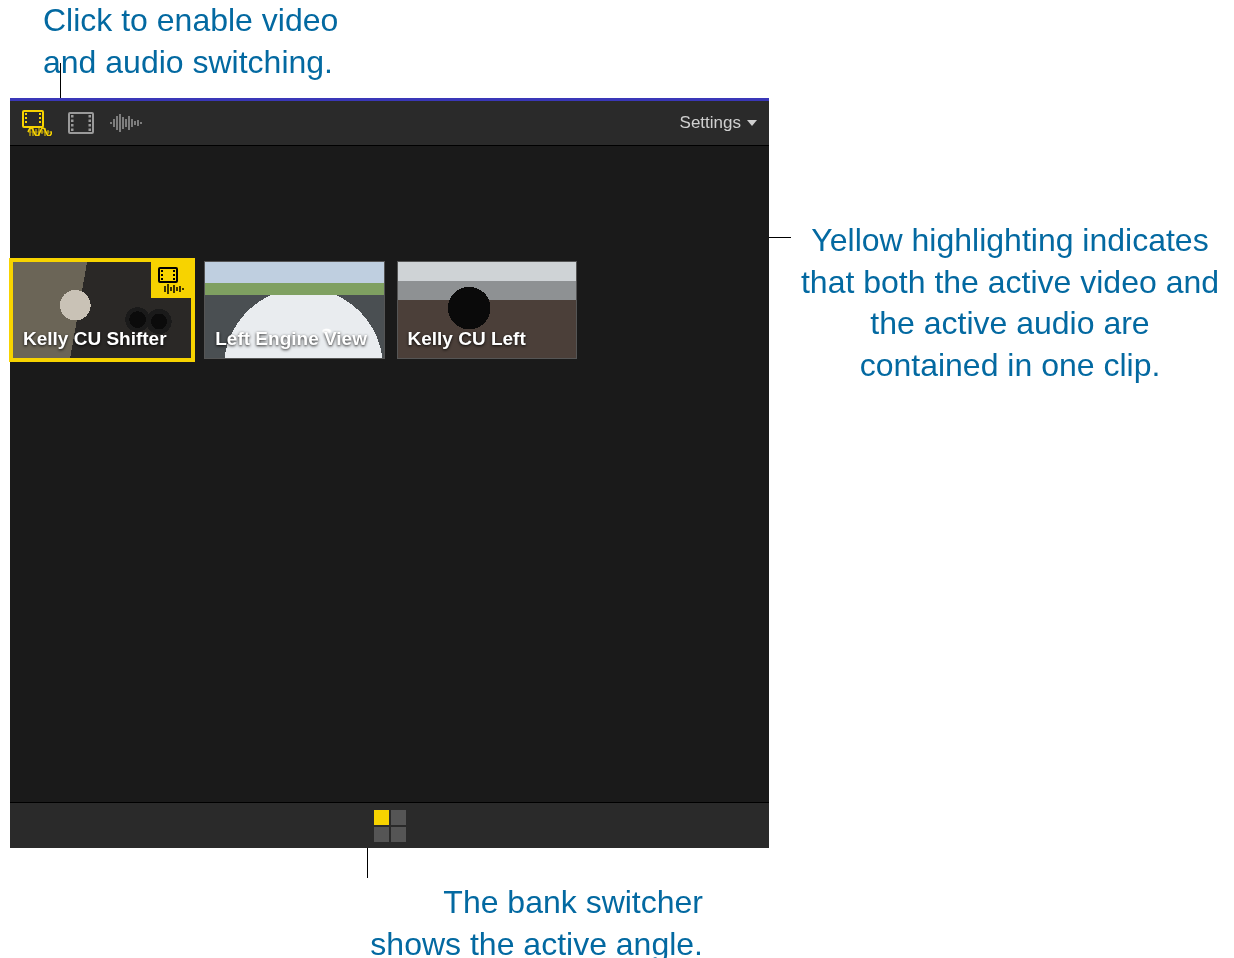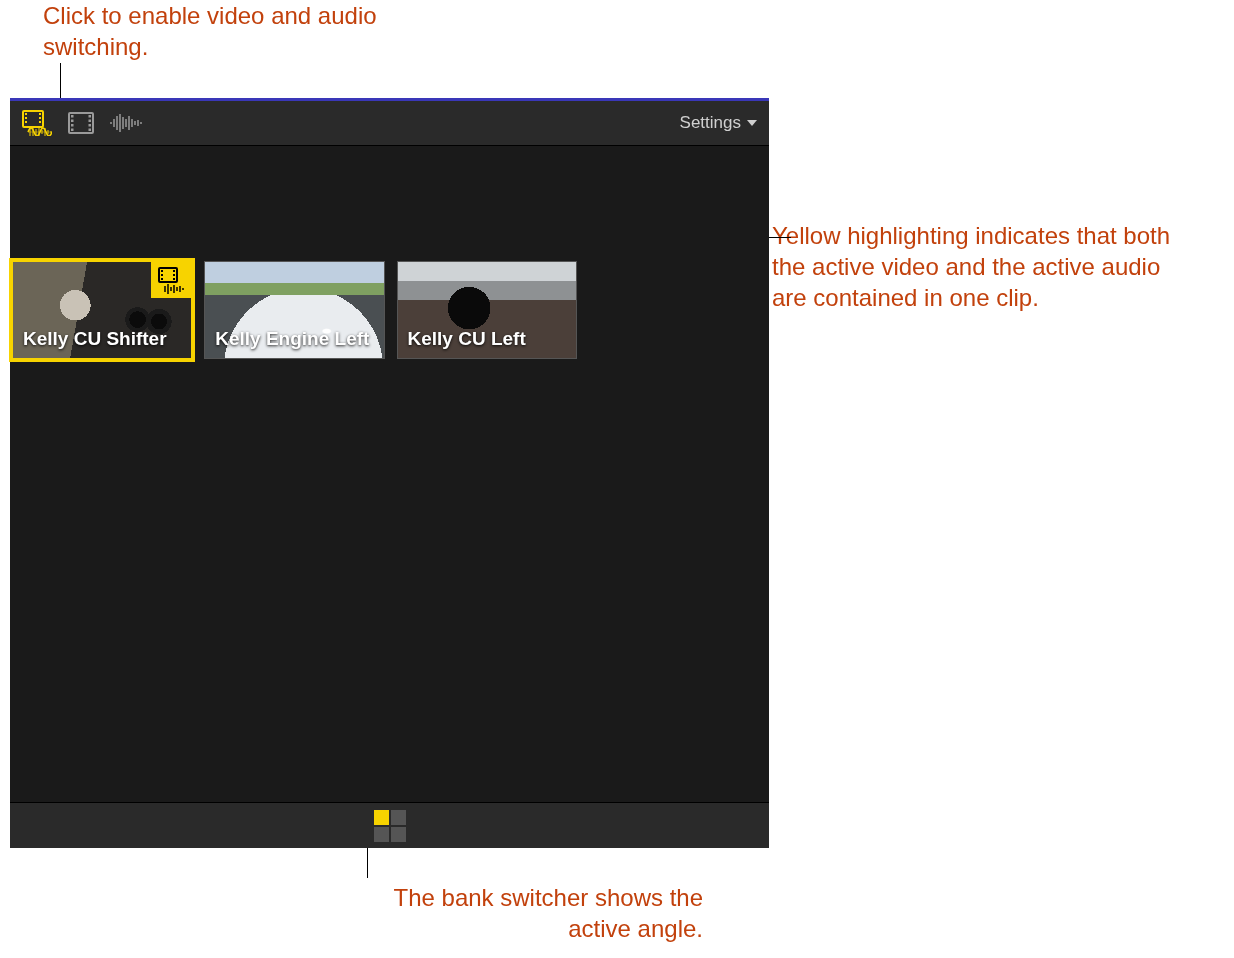--- a/index.html
+++ b/index.html
@@ -6,27 +6,27 @@
     body {
       width: 1234px;
       height: 958px;
       font-family: -apple-system, BlinkMacSystemFont, "Helvetica Neue", Arial, sans-serif;
       background: #fff;
       position: relative;
       overflow: hidden;
     }
     .callout {
       position: absolute;
-      font-size: 24px;
+      font-size: 32px;
       line-height: 1.3;
-      color: #c2410c;
+      color: #0369a1;
       font-weight: 400;
     }
     .callout-top { left: 43px; top: 0; width: 350px; }
-    .callout-right { left: 772px; top: 220px; width: 420px; }
+    .callout-right { left: 800px; top: 220px; width: 420px; text-align: center; }
     .callout-bottom { left: 353px; top: 882px; width: 350px; text-align: right; }
 
     .leader {
       position: absolute;
       background: #000;
     }
     .leader-top-v { left: 60px; top: 63px; width: 1px; height: 36px; }
     .leader-right-h { left: 366px; top: 237px; width: 425px; height: 1px; }
     .leader-bottom-v { left: 367px; top: 838px; width: 1px; height: 40px;}
 
@@ -257,21 +257,21 @@
                 <line x1="20" y1="21" x2="20" y2="25"></line>
                 <line x1="23" y1="20" x2="23" y2="26"></line>
                 <line x1="26" y1="22" x2="26" y2="24"></line>
             </g>
           </svg>
         </div>
         <div class="angle-label">Kelly CU Shifter</div>
       </div>
 
       <div class="angle bg-engine">
-        <div class="angle-label">Kelly Engine Left</div>
+        <div class="angle-label">Left Engine View</div>
       </div>
 
 
       <div class="angle bg-left">
         <div class="angle-label">Kelly CU Left</div>
       </div>
 
     </div>
   </div>
 

